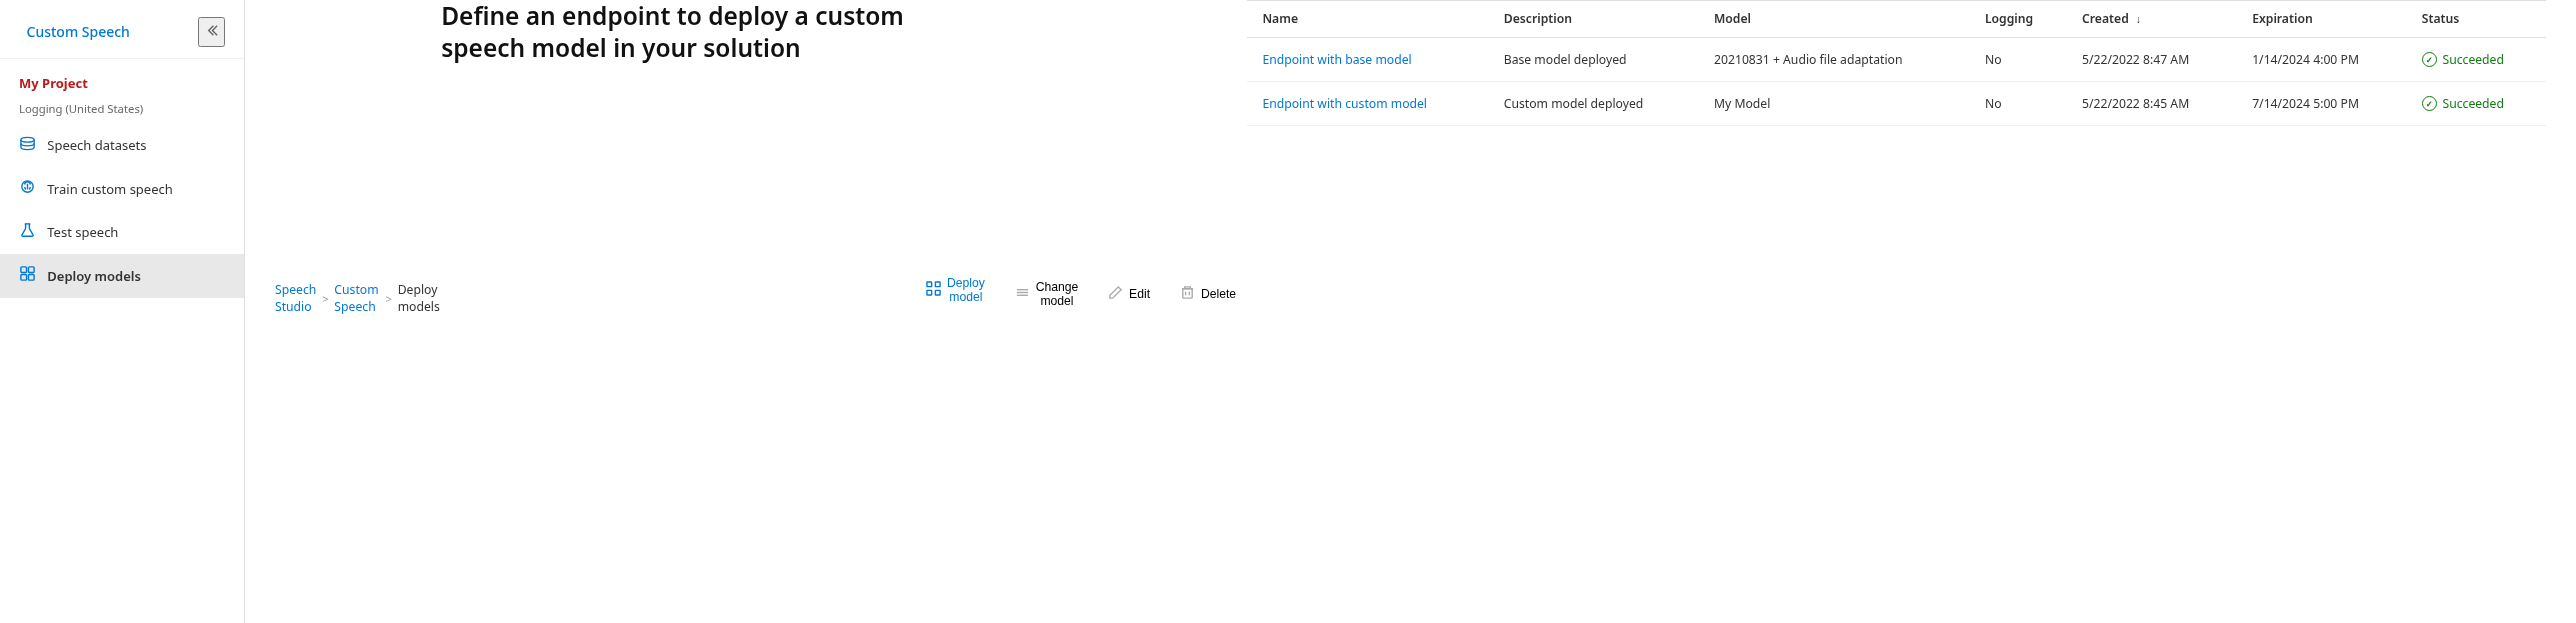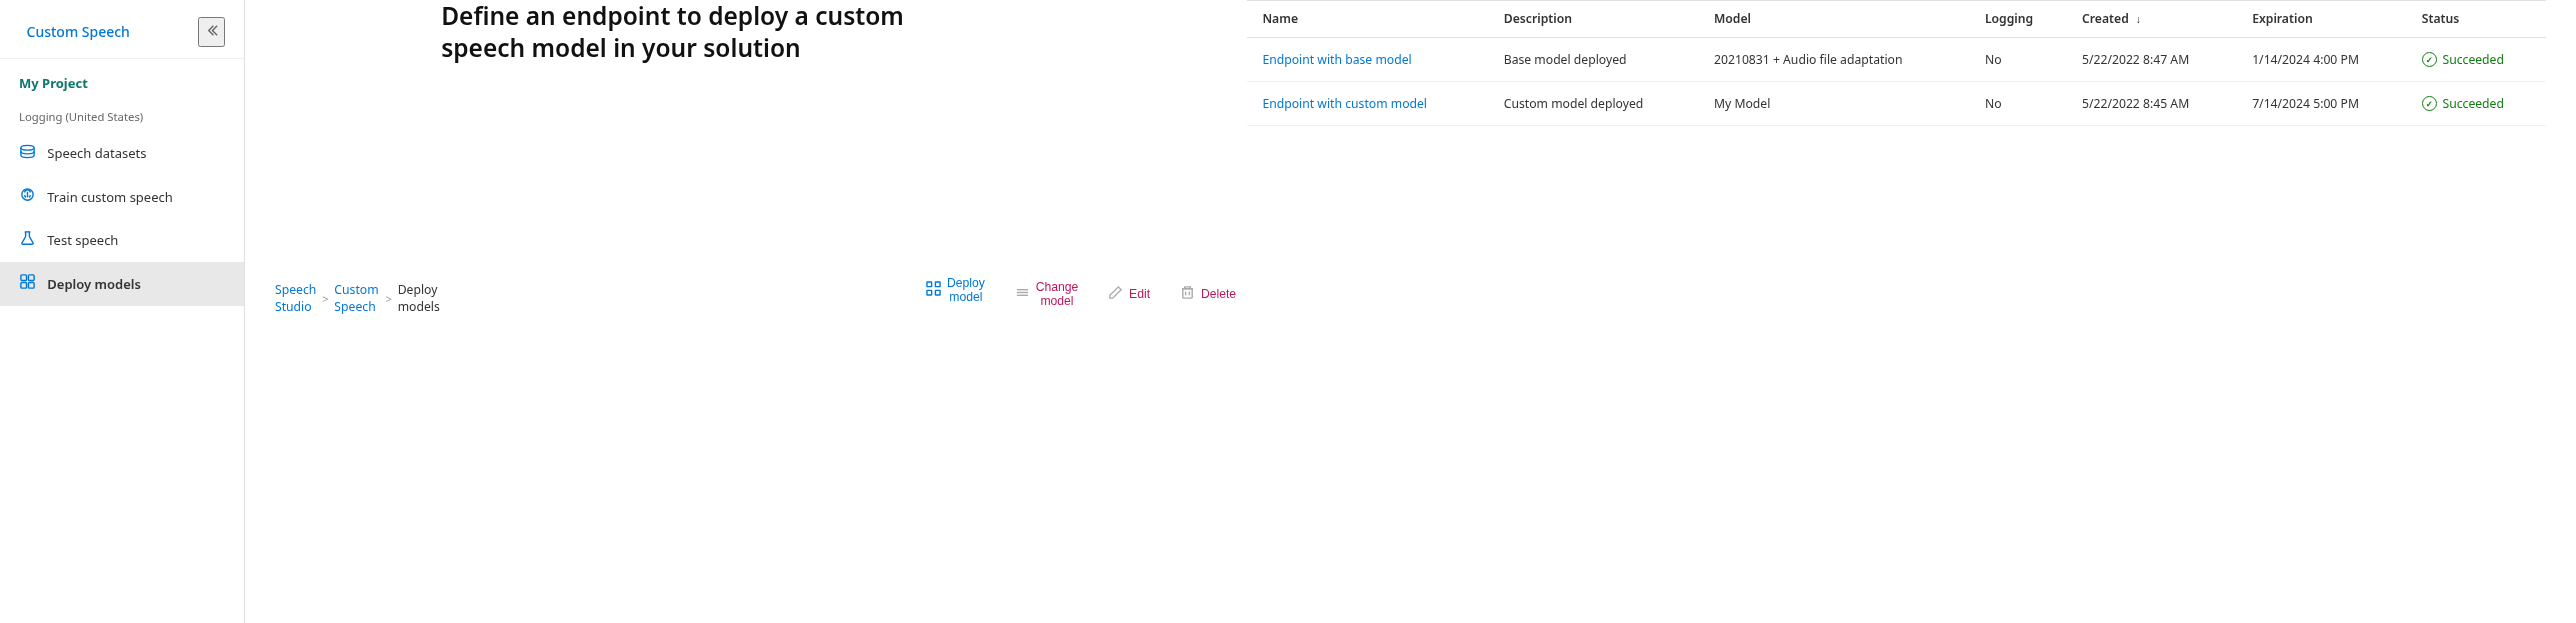--- a/index.html
+++ b/index.html
@@ -35,22 +35,22 @@
       color: #666;
       cursor: pointer;
       padding: 3.8px;
     }
     .project-section {
       padding: 15px 19px 7.5px 19px;
     }
     .project-title {
       font-weight: 700;
       font-size: 13px;
-      color: #0f766e;
-      margin-bottom: 17px;
+      color: #b91c1c;
+      margin-bottom: 9px;
     }
     .project-lang {
       font-size: 11.3px;
       color: #666;
     }
     .nav-items {
       flex: 1;
       display: flex;
       flex-direction: column;
     }
@@ -113,21 +113,21 @@
       gap: 5.7px;
       padding: 5.7px 11.3px;
       border: none;
       background: transparent;
       color: #333;
       font-size: 12.2px;
       cursor: pointer;
       border-radius: 1.9px;
     }
     .toolbar-btn.primary { color: #0078d4; }
-    .toolbar-btn.disabled { color: #be185d; cursor: default; margin-top: 8px; }
+    .toolbar-btn.disabled { color: #000000; cursor: default; margin-top: 8px; }
     .toolbar-btn svg { width: 15px; height: 15px; }
 
     
     .table-container {
       width: 100%;
       border-top: 0.9px solid #e0e0e0;
     }
     table {
       width: 100%;
       border-collapse: collapse;

